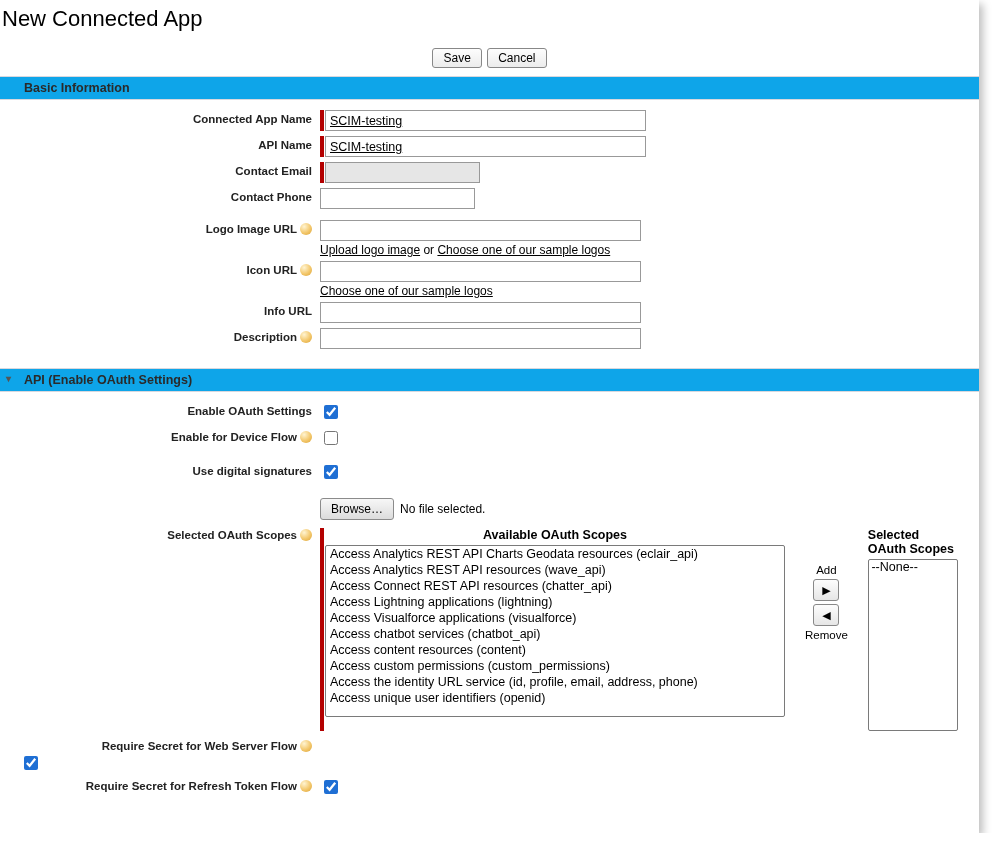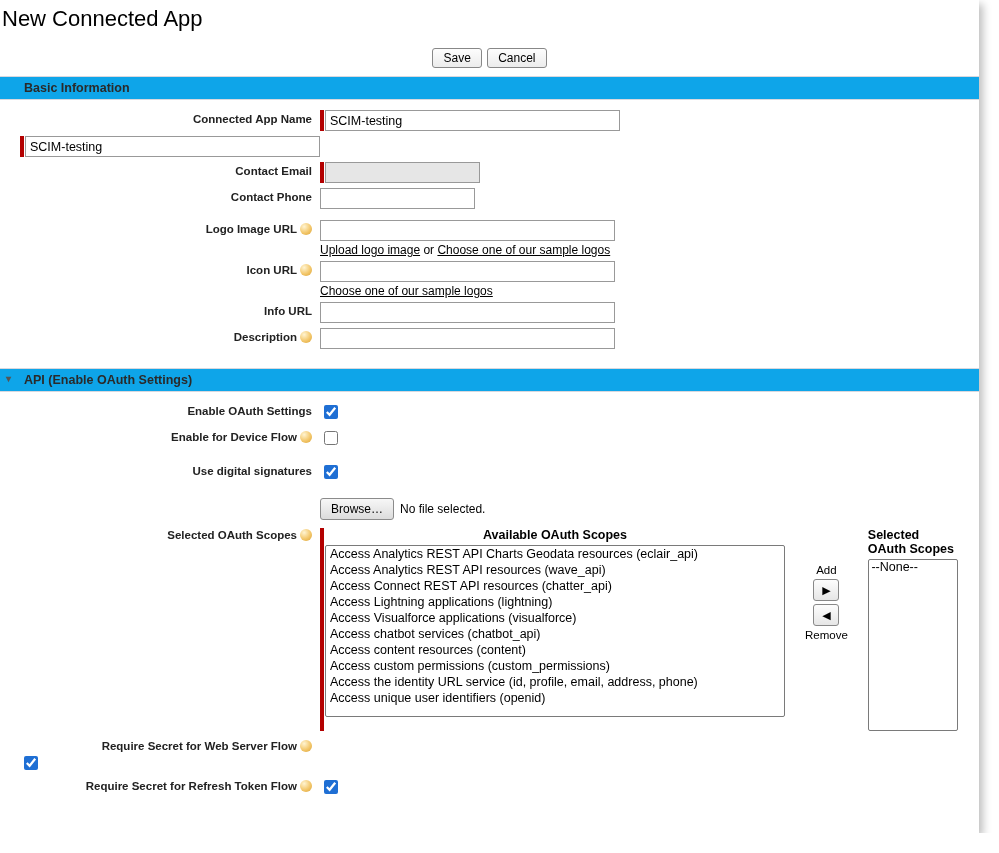--- a/index.html
+++ b/index.html
@@ -103,21 +103,21 @@
     display: flex;
     align-items: stretch;
   }
   input[type="text"], textarea {
     font-family: Arial, sans-serif;
     font-size: 12.5px;
     padding: 2px 4px;
     border: 1px solid #999;
     background: #fff;
   }
-  input.w360 { width: 295px; height: 21px; }
+  input.w360 { width: 321px; height: 21px; text-decoration: underline; }
   input.w155 { width: 155px; height: 21px; }
   textarea.w360 { width: 360px; height: 64px; resize: both; }
   .redacted {
     background: #e6e6e6 !important;
     color: transparent;
   }
   .redacted::selection { background: transparent; }
   .helper-links {
     font-size: 12px;
     margin-top: 2px;
@@ -212,20 +212,21 @@
       <div class="form-label">Connected App Name</div>
       <div class="form-control">
         <div class="input-wrap">
           <span class="req-bar"></span>
           <input type="text" class="w360" value="SCIM-testing" style="">
         </div>
       </div>
     </div>
 
     <div class="form-row">
+      <div class="form-label">API Name</div>
       <div class="form-control">
         <div class="input-wrap">
           <span class="req-bar"></span>
           <input type="text" class="w360" value="SCIM-testing" style="">
         </div>
       </div>
     </div>
 
     <div class="form-row">
       <div class="form-label">Contact Email</div>

